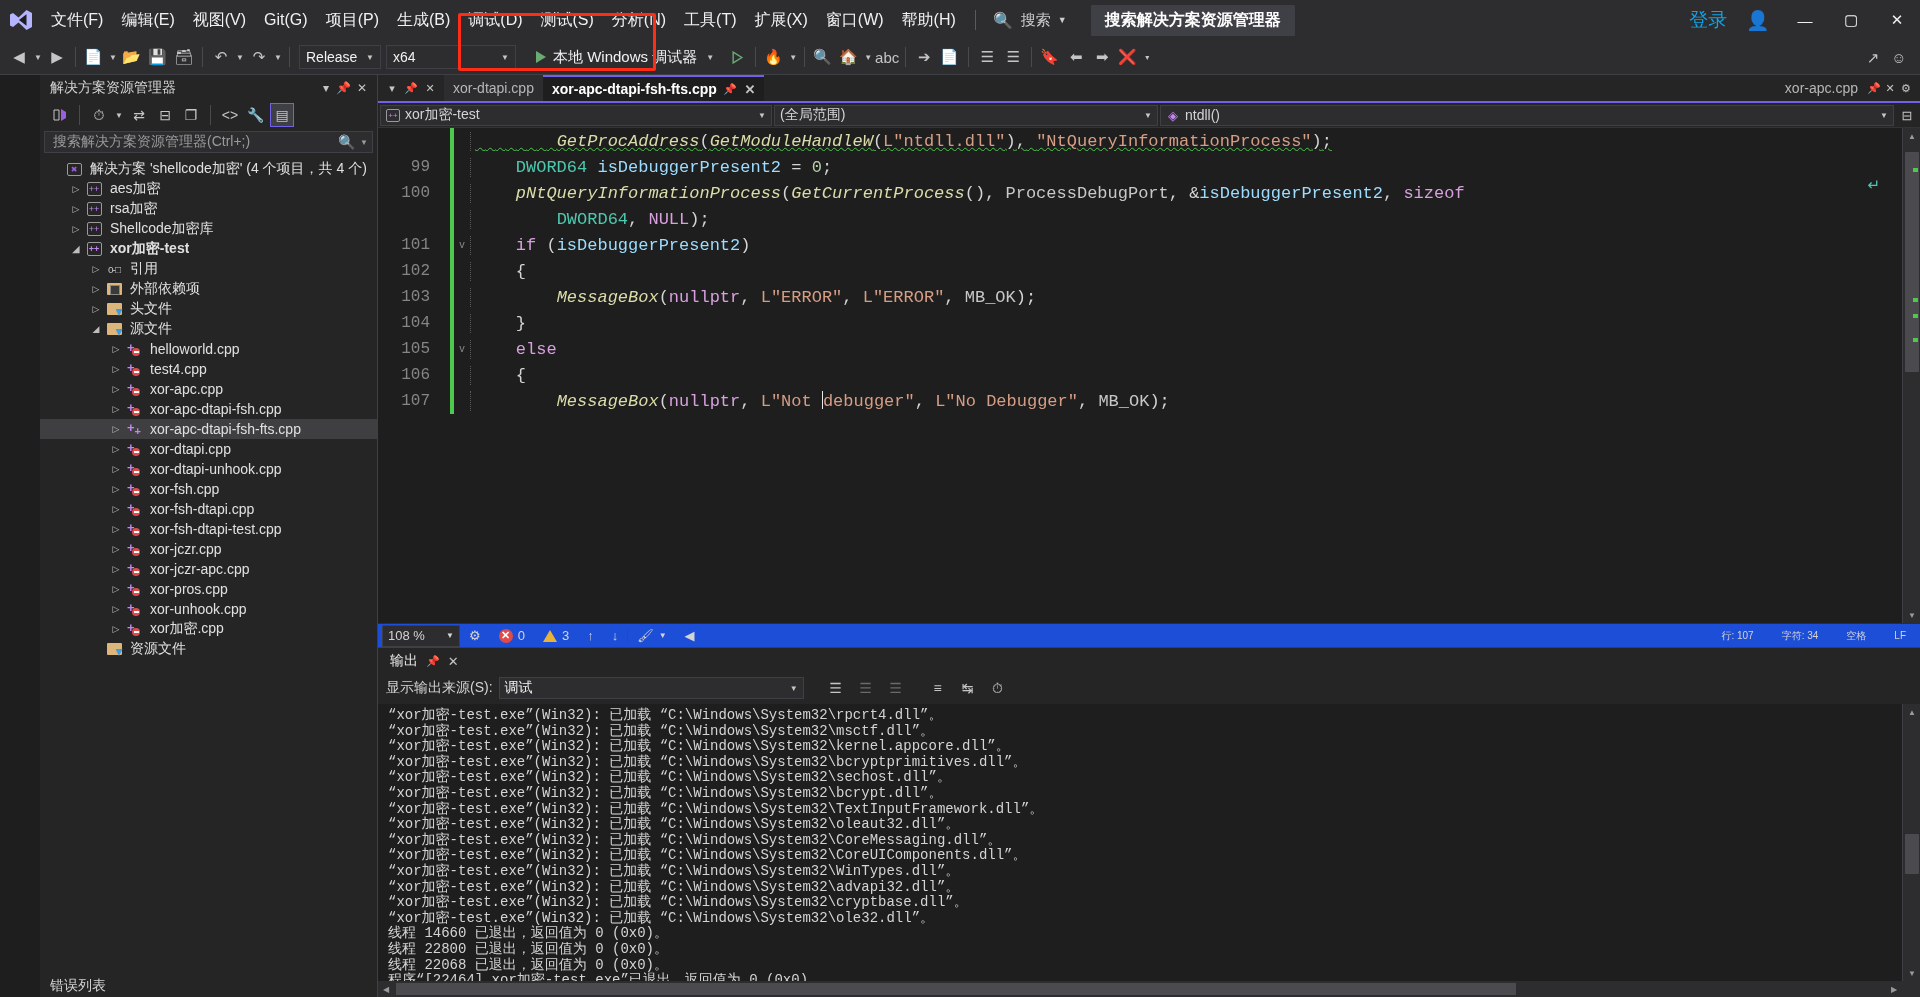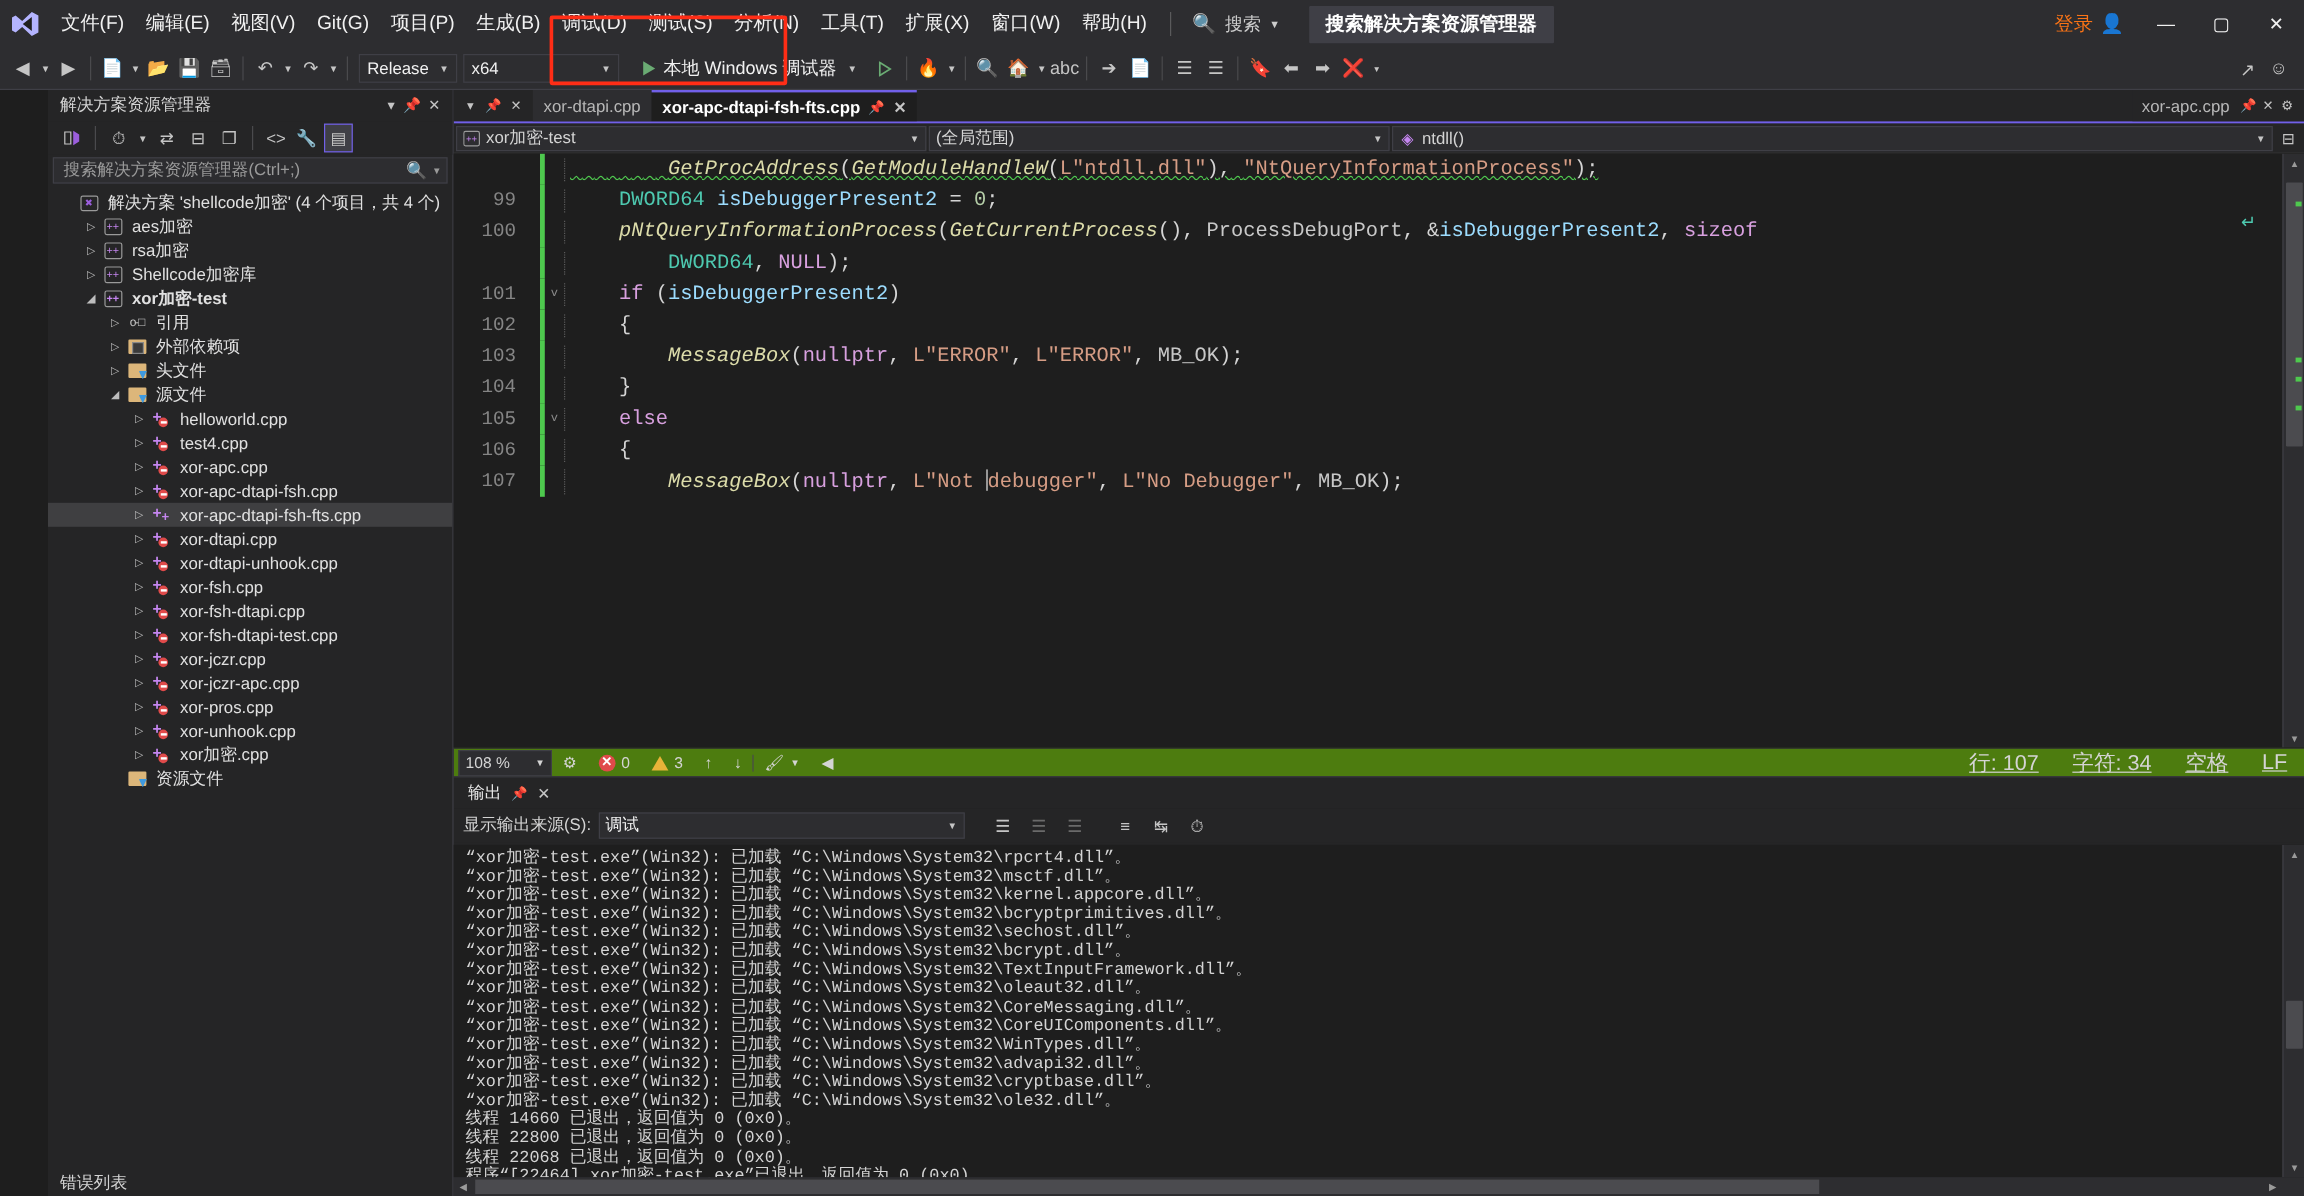--- a/index.html
+++ b/index.html
@@ -35,21 +35,21 @@
   .search-caret { font-size: 9px; color:#cccccc; }
   .sln-name {
     margin-left: 16px; background: #3f3f46; color: #ffffff;
     font-size: 16px; font-weight: bold; padding: 5px 14px; border-radius: 1px;
   }
   .title-right {
     position: absolute; right: 0; top: 0; height: 40px;
     display: flex; align-items: center;
   }
   .signin {
-    font-size: 16px; color:#f97316; display:flex; align-items:center; gap:6px;
+    font-size: 19px; color:#0ea5e9; display:flex; align-items:center; gap:19px;
     padding: 0 12px; cursor: default;
   }
   .winbtn {
     width: 46px; height: 40px; display:flex; align-items:center; justify-content:center;
     color:#f1f1f1; font-size: 15px; cursor: default;
   }
 
   
   .toolbar {
     height: 35px; background: #2d2d30; display: flex; align-items: center;
@@ -223,36 +223,36 @@
   .scroll-v-outer{
     width: 18px; background:#2d2d30; position:relative; flex:none;
     border-left:1px solid #3f3f46;
   }
   .sv-marks{position:absolute;right:2px;width:5px;}
   .sv-thumb{position:absolute;right:1px;width:14px;background:#4b4b4f;border-radius:1px;}
   .sv-arrow{position:absolute;left:0;width:18px;height:16px;display:flex;align-items:center;
     justify-content:center;color:#9a9a9a;font-size:8px;}
 
   .editor-status {
-    height: 24px; background:#4d7c0f; display:flex; align-items:center;
+    height: 24px; background:#1d4ed8; display:flex; align-items:center;
     font-size: 13px; color:#d4d4d4; border-top:1px solid #2d2d30;
   }
   .zoombox{
     width: 78px; height:22px; background:#2d2d30;border:1px solid #3f3f46;
     display:flex;align-items:center;justify-content:space-between;padding:0 5px;
     font-size:13px;color:#d4d4d4;margin-left:4px;cursor:default;
   }
   .zoombox .zc{font-size:8px;}
   .es-item{display:flex;align-items:center;gap:5px;padding:0 9px;cursor:default;}
   .err-dot{width:14px;height:14px;border-radius:50%;background:#e04a4a;
     display:flex;align-items:center;justify-content:center;color:#fff;font-size:11px;font-weight:bold;line-height:1;}
   .warn-tri{width:0;height:0;border-left:7px solid transparent;border-right:7px solid transparent;
     border-bottom:12px solid #e8b339;position:relative;}
   .es-right{margin-left:auto;display:flex;align-items:center;}
-  .es-right .es-cell{padding:0 14px;font-size:18px;color:#d4d4d4;text-decoration:underline;}
+  .es-right .es-cell{padding:0 14px;font-size:10px;color:#d4d4d4;}
 
   
   .outpanel {
     height: 350px; background:#252526; border-top:1px solid #3f3f46;
     display:flex; flex-direction:column;
   }
   .out-tabrow{height:26px;display:flex;align-items:center;background:#252526;}
   .out-tab{display:flex;align-items:center;gap:8px;padding:0 8px 0 12px;height:26px;
     font-size:14px;color:#e8e8e8;cursor:default;}
   .out-tab .pin{font-size:11px;color:#c5c5c5;}

